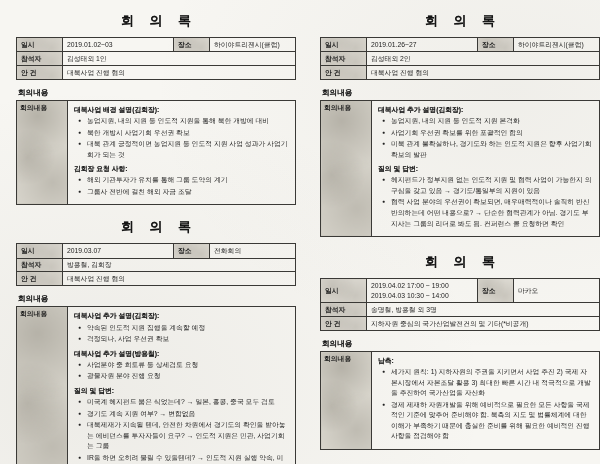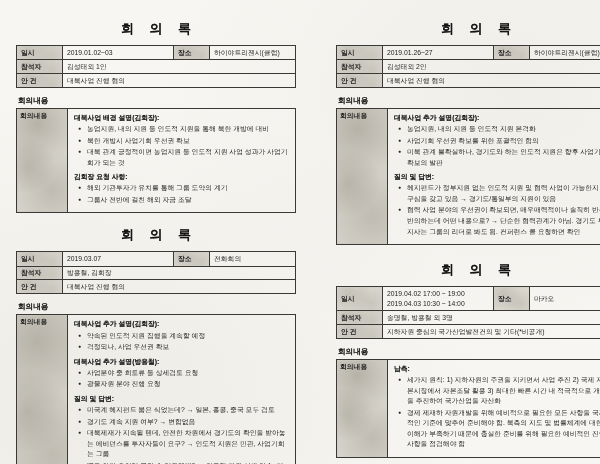--- a/index.html
+++ b/index.html
@@ -8,22 +8,22 @@
     background:
       radial-gradient(ellipse at 15% 85%, rgba(120,115,100,0.08), transparent 55%),
       radial-gradient(ellipse at 85% 20%, rgba(120,115,100,0.06), transparent 50%),
       #f7f6f2;
     font-family: "Liberation Sans", "DejaVu Sans", sans-serif;
     color: #1d1d1d;
     overflow: hidden;
   }
   .page {
     display: flex;
-    gap: 40px;
-    padding: 14px 8px 0 16px;
+    gap: 24px;
+    padding: 6px 8px 0 16px;
     box-sizing: border-box;
     width: 600px; height: 464px;
   }
   .col { width: 280px; flex: 0 0 280px; }
 
   .doc { }
   .doc-1 { margin-top: 13px; }
   .doc-3 { margin-top: 16px; }
 
   .doc-title {

